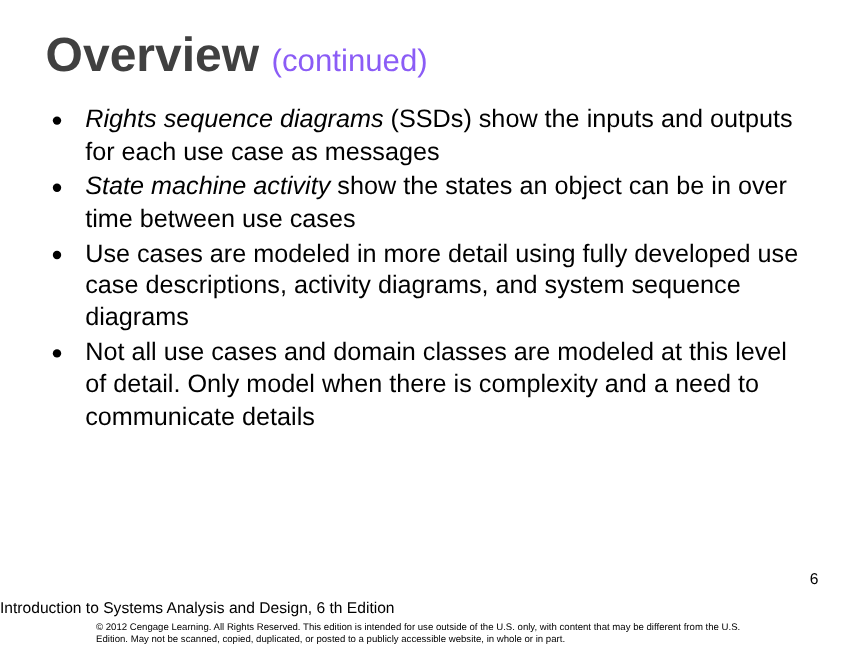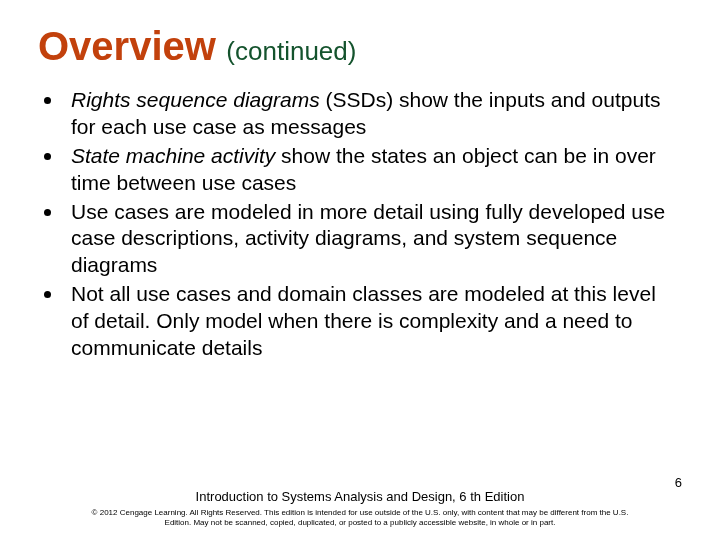--- a/index.html
+++ b/index.html
@@ -1,28 +1,28 @@
 <!DOCTYPE html>
 <html><head>
 <meta charset="utf-8">
 <style>
   * { margin: 0; padding: 0; box-sizing: border-box; }
   html, body { width: 720px; height: 540px; background: #fff; font-family: Arial, Helvetica, sans-serif; color: #000; overflow: hidden; }
   .slide { width: 720px; height: 540px; position: relative; padding: 0; }
   .title-row { padding: 24px 0 0 38px; }
-  .title-main { font-size: 40px; font-weight: bold; color: #c2410c; display: inline; }
-  .title-sub { font-size: 26px; font-weight: normal; color: #14532d; display: inline; margin-left: 6px; }
+  .title-main { font-size: 40px; font-weight: bold; color: #404040; display: inline; }
+  .title-sub { font-size: 26px; font-weight: normal; color: #8b5cf6; display: inline; margin-left: 6px; }
   .body { padding: 18px 50px 0 44px; }
   ul.bullets { list-style: none; }
   ul.bullets > li { display: flex; align-items: flex-start; font-size: 21px; line-height: 1.28; margin-bottom: 2px; }
   .dot { width: 7px; height: 7px; background: #000; border-radius: 50%; flex: 0 0 7px; margin-top: 10px; margin-right: 20px; }
   .txt { flex: 1; font-style: italic; }
   .txt .plain { font-style: normal; }
   .txt em { font-style: italic; }
-  .footer { position: absolute; bottom: 12px; left: 0; width: 720px; text-align: center; }
+  .footer { position: absolute; bottom: 2px; left: 0; width: 720px; }
   .book { font-size: 13px; color: #000; margin-bottom: 4px; }
   .copy { font-size: 8px; color: #000; line-height: 1.25; padding: 0 80px; }
   .pagenum { position: absolute; right: 38px; bottom: 50px; font-size: 13px; color: #000; }
 </style>
 </head>
 <body>
 
 <div class="slide">
 
   <div class="title-row">

